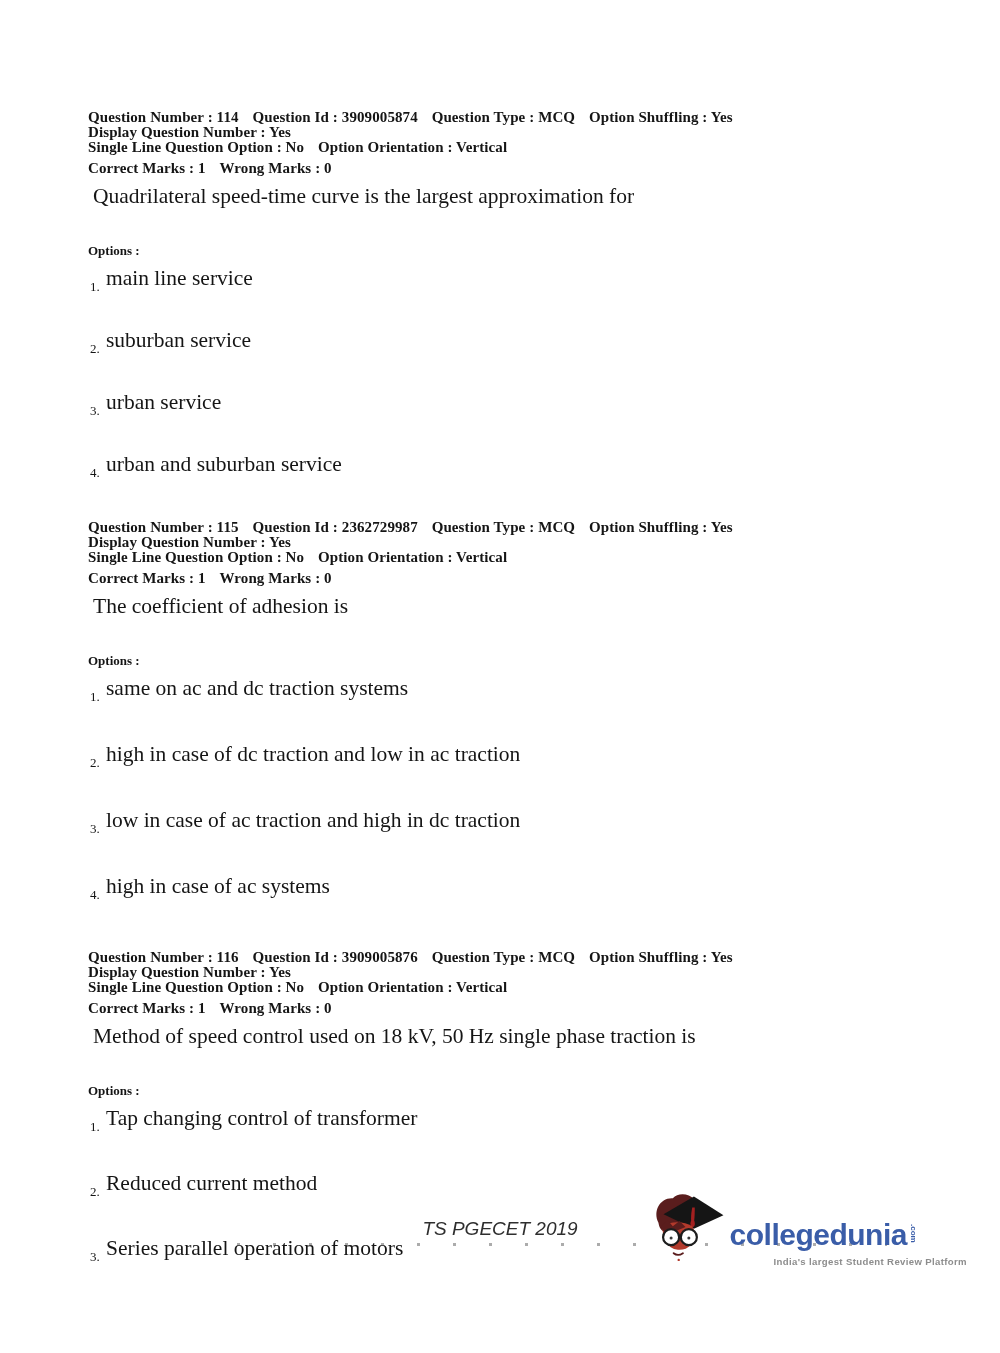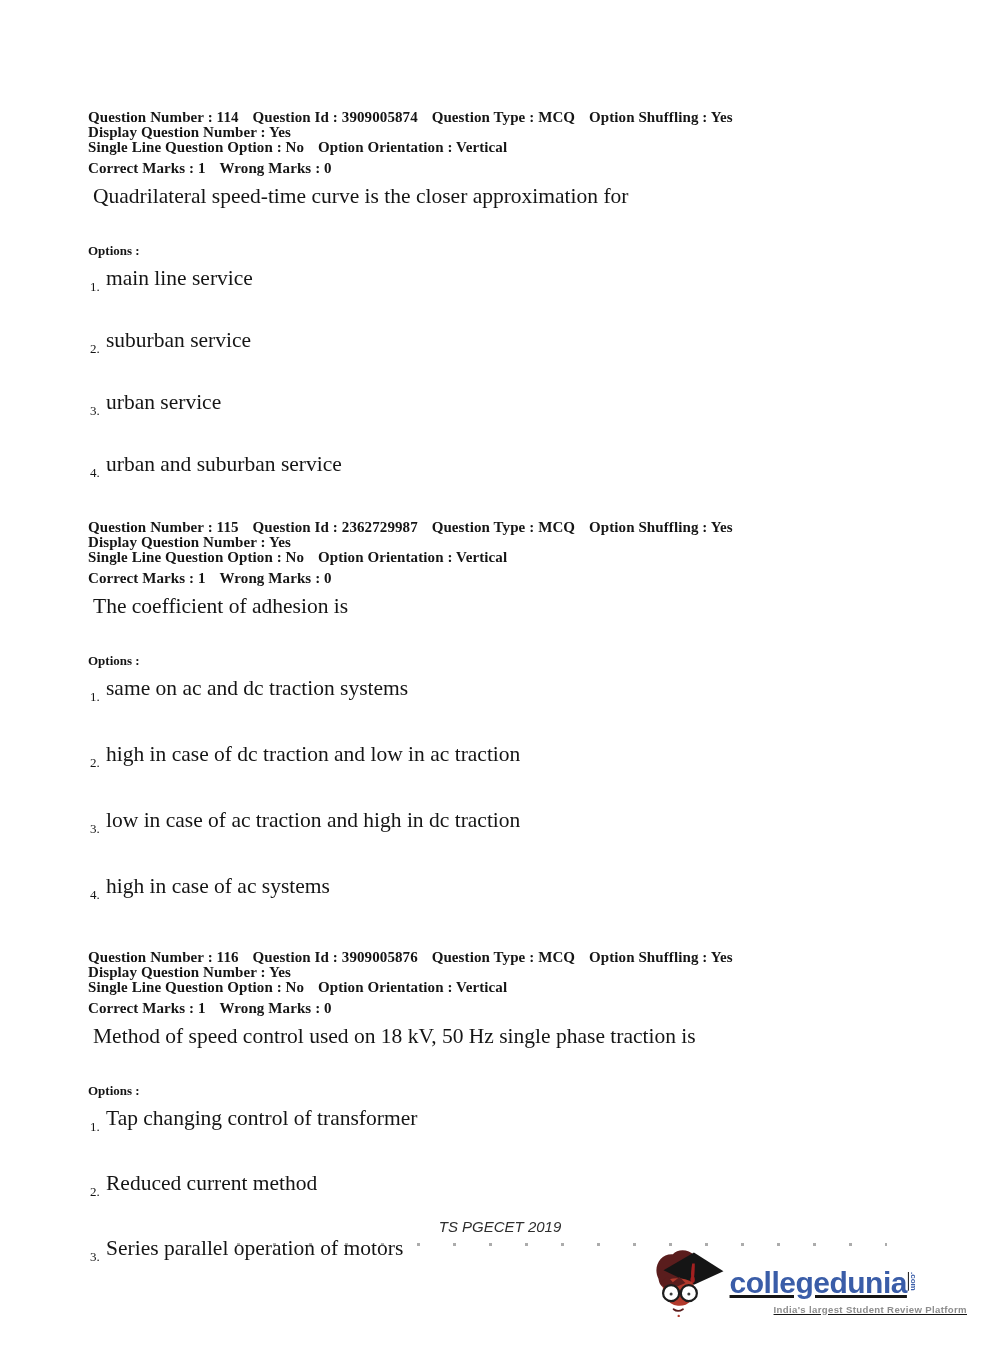--- a/index.html
+++ b/index.html
@@ -32,31 +32,31 @@
   .option .num { font-size: 13px; line-height: 15px; margin-top: 15px; width: 16px; flex: 0 0 auto; }
   .option .otext { font-size: 21.5px; line-height: 29px; }
   .gap32 { margin-bottom: 32px; }
   .gap36 { margin-bottom: 36px; }
   .gap35 { margin-bottom: 35px; }
 
   .footer-title {
     position: absolute; left: 0; right: 0; top: 1218px;
     text-align: center;
     font-family: "Liberation Sans", sans-serif;
-    font-style: italic; font-size: 15px; color: #2e2e2e;
+    font-style: italic; font-size: 19px; color: #2e2e2e;
   }
   .remnants {
     position: absolute; left: 237px; top: 1243px;
     width: 650px; height: 3px;
     background: repeating-linear-gradient(to right,
       rgba(70,70,70,0.45) 0 3px, transparent 3px 36px);
   }
   .logo {
-    position: absolute; right: 33px; top: 1243px;
-    display: flex; align-items: center; text-decoration: underline;
+    position: absolute; right: 33px; top: 1187px;
+    display: flex; align-items: flex-end;
   }
   .mascot { width: 76px; height: 80px; flex: 0 0 auto; }
   .logo-textcol { margin: 16px 0 0 4px; }
   .brand-row { display: flex; align-items: flex-start; }
   .brand {
     font-family: "Liberation Sans", sans-serif;
     font-weight: bold; font-size: 30px; line-height: 30px;
     color: #3a5da8; letter-spacing: -0.5px;
   }
   .tld {
@@ -85,21 +85,21 @@
       <span class="meta-seg">Display Question Number : Yes</span>
     </div>
     <div class="meta">
       <span class="meta-seg">Single Line Question Option : No</span>
       <span class="meta-seg">Option Orientation : Vertical</span>
     </div>
     <div class="meta marks">
       <span class="meta-seg">Correct Marks : 1</span>
       <span class="meta-seg">Wrong Marks : 0</span>
     </div>
-    <div class="q-text">Quadrilateral speed-time curve is the closer approximation for</div>
+    <div class="q-text">Quadrilateral speed-time curve is the largest approximation for</div>
     <div class="opt-label">Options :</div>
     <div class="options">
       <div class="option gap32">
         <span class="num">1.</span>
         <span class="otext">main line service</span>
       </div>
       <div class="option gap32">
         <span class="num">2.</span>
         <span class="otext">suburban service</span>
       </div>

